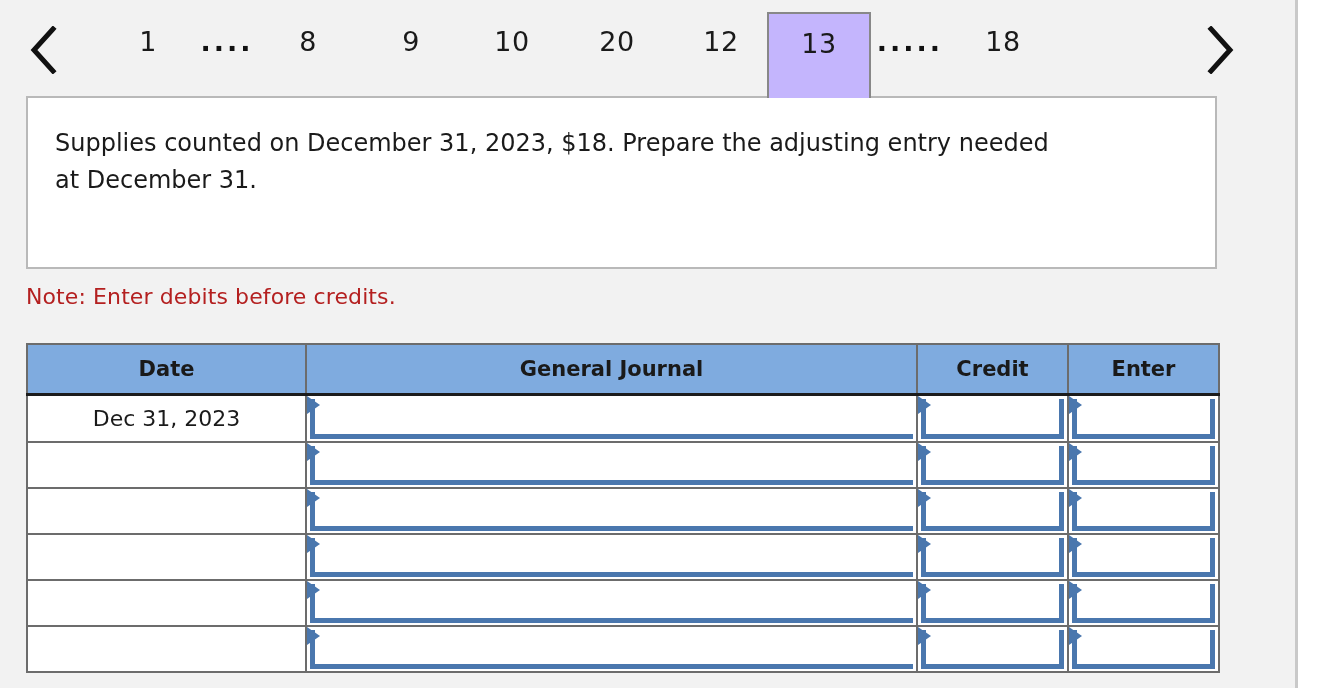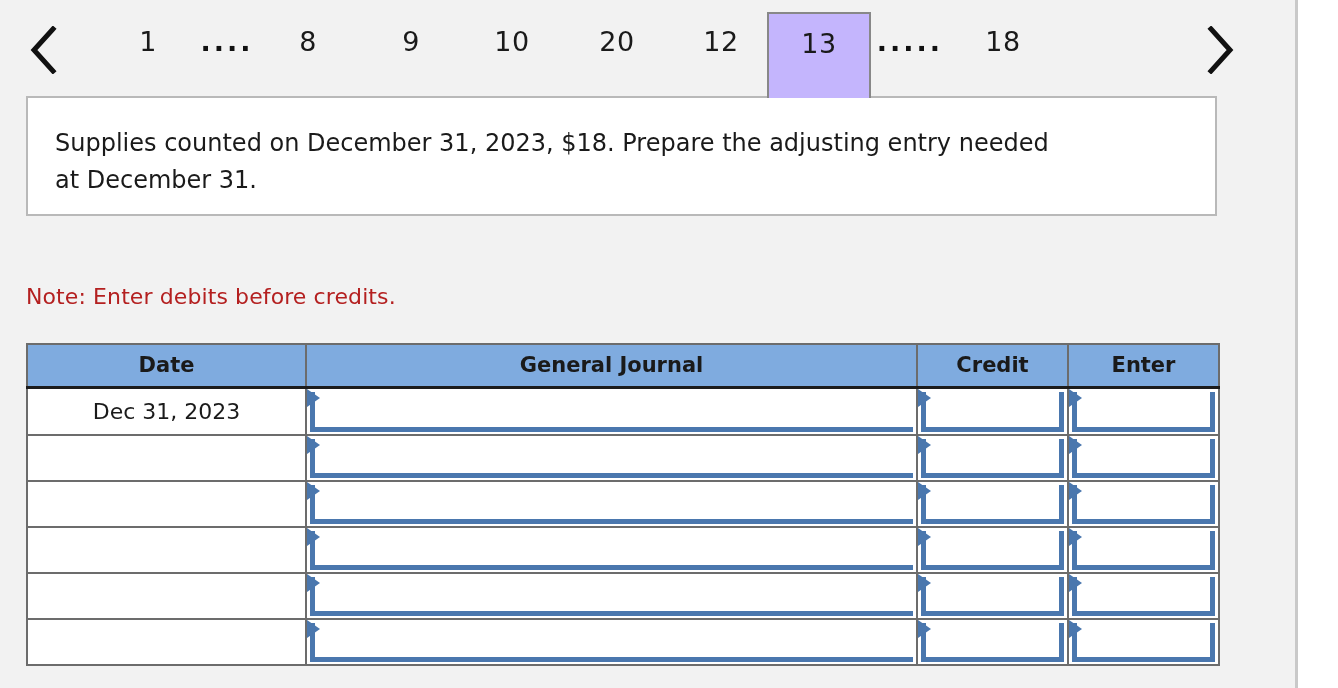--- a/index.html
+++ b/index.html
@@ -67,21 +67,21 @@
     border-top: 2px solid #888888;
     border-right: 2px solid #888888;
     z-index: 5;
     height: 86px;
   }
 
   
   #question-card {
     position: absolute;
     left: 26px; top: 96px;
-    width: 1191px; height: 120px;
+    width: 1191px; height: 173px;
     background: #ffffff;
     border: 2px solid #b9b9b9;
     z-index: 2;
   }
   #question-text {
     position: absolute;
     left: 27px; top: 27px;
     width: 1020px;
     font-size: 24px;
     line-height: 37px;
@@ -107,21 +107,21 @@
   }
   #journal th {
     background: #7FABDF;
     border: 2px solid #6c6c6c;
     border-bottom: 3px solid #1c1c1c;
     height: 43px;
     font-size: 21px;
     font-weight: bold;
     color: #1a1a1a;
     text-align: center;
-    padding: 5px;
+    padding: 12px;
   }
   #journal td {
     border: 2px solid #6c6c6c;
     background: #ffffff;
     height: 46px;
     padding: 10px;
     vertical-align: middle;
   }
   td.date-cell {
     text-align: center;

